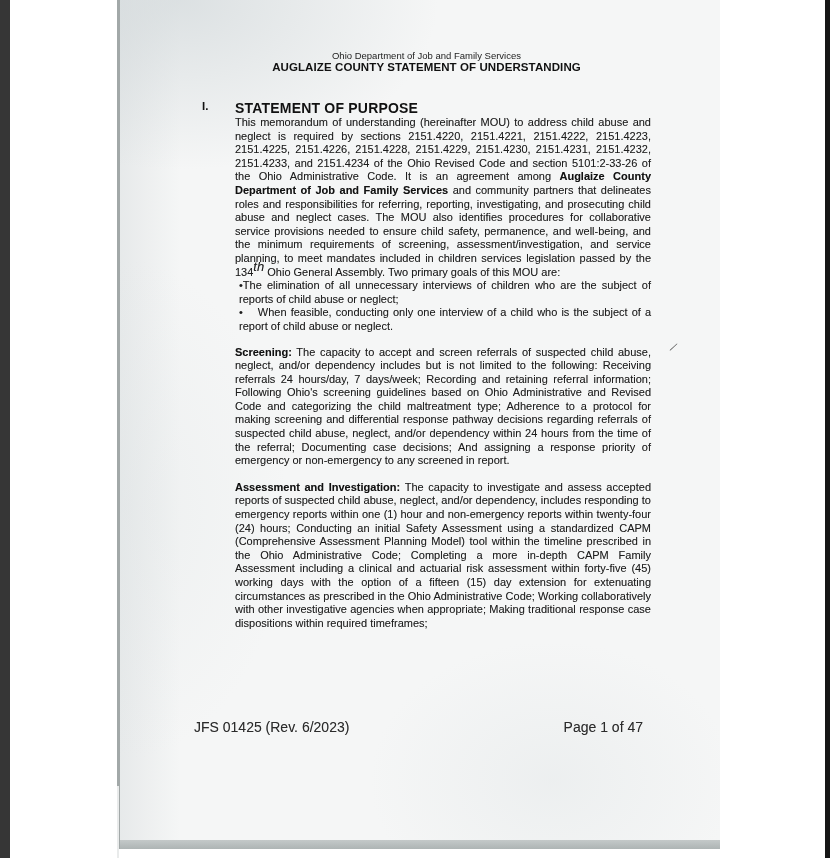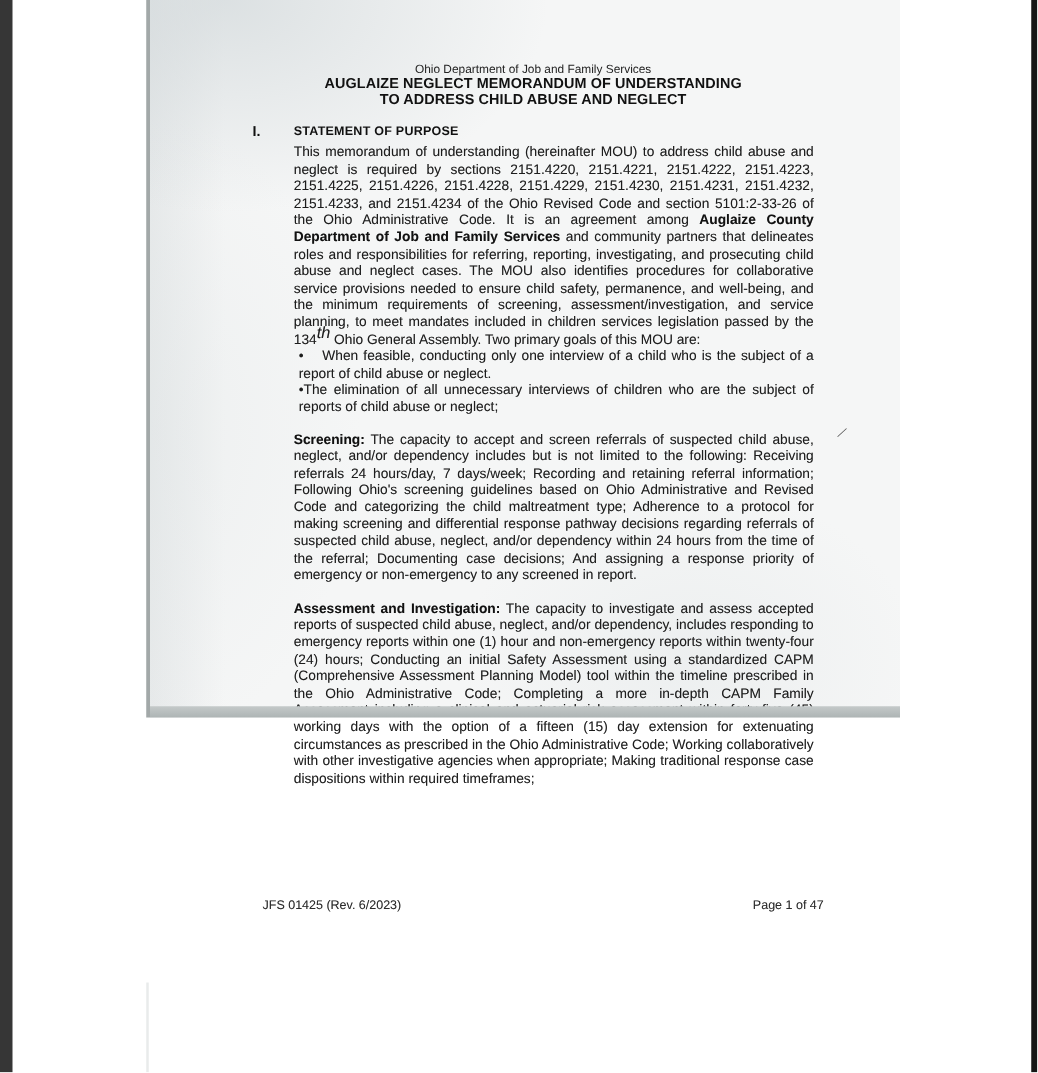--- a/index.html
+++ b/index.html
@@ -3,86 +3,85 @@
 <meta charset="utf-8">
 <style>
   html,body{margin:0;padding:0;background:#ffffff;}
   .stage{
     position:relative;width:830px;height:858px;overflow:hidden;background:#ffffff;
     font-family:"Liberation Sans",sans-serif;color:#1d1d1d;
   }
   .bar-left{position:absolute;left:0;top:0;width:10px;height:858px;background:#363636;}
   .bar-right{position:absolute;right:0;top:0;width:5px;height:858px;background:#161616;}
   .page{
-    position:absolute;left:117px;top:0;width:603px;height:574px;
+    position:absolute;left:117px;top:0;width:603px;height:849px;
     background-color:#f5f6f6;
     background-image:
       radial-gradient(380px 250px at 10% 0%,rgba(199,207,210,0.55),rgba(199,207,210,0) 68%),
       radial-gradient(280px 420px at 0% 60%,rgba(222,227,228,0.35),rgba(222,227,228,0) 60%),
       radial-gradient(260px 200px at 72% 92%,rgba(228,232,233,0.5),rgba(228,232,233,0) 70%),
       linear-gradient(90deg,rgba(204,210,212,0.35),rgba(245,246,246,0) 10%);
     border-left:3px solid #a2a8a8;
     box-sizing:border-box;
   }
   .page-bottom-edge{
     position:absolute;left:0;bottom:0;width:100%;height:9px;
     background:linear-gradient(#c4c9c9,#adb4b4);
   }
   .below-line{position:absolute;left:117px;top:786px;width:2px;height:72px;background:#e9ebeb;}
   .doc-header{position:absolute;left:82px;top:50px;width:449px;text-align:center;}
   .dept{font-size:9.5px;line-height:11px;color:#222;}
   .title{font-size:11.5px;line-height:12.6px;font-weight:bold;letter-spacing:0.1px;color:#111;}
   .sec-num{position:absolute;left:82px;top:100px;font-size:11.5px;font-weight:bold;color:#111;}
-  .sec-head{position:absolute;left:115px;top:100px;font-size:10px;font-weight:bold;letter-spacing:0.2px;color:#111;}
+  .sec-head{position:absolute;left:115px;top:100px;font-size:14px;font-weight:bold;letter-spacing:0.2px;color:#111;}
   .body-col{position:absolute;left:115px;top:116px;width:416px;}
   .body-col p{
     margin:0;font-size:11px;line-height:13.6px;text-align:justify;color:#1d1d1d;
     text-shadow:0 0 0.3px rgba(0,0,0,0.3);
   }
   .body-col p b{color:#111;}
   .bullet{padding-left:4px;box-sizing:border-box;}
   .bm{padding-right:0;}
   .bgap{display:inline-block;width:15px;}
   .mt13{margin-top:13px !important;}
   .mt11{margin-top:12px !important;}
   sup{font-size:13px;vertical-align:super;line-height:0;font-style:italic;}
   .artifact{
     position:absolute;left:553px;top:341px;font-size:11px;color:#4a4a4a;
     transform:rotate(8deg);font-style:italic;
   }
   .footer{
-    position:absolute;left:90px;top:719px;width:449px;
+    position:absolute;left:74px;top:719px;width:449px;
     display:flex;justify-content:space-between;
-    font-size:10px;color:#2b2b2b;text-shadow:0 0 0.3px rgba(0,0,0,0.25);
+    font-size:14px;color:#2b2b2b;text-shadow:0 0 0.3px rgba(0,0,0,0.25);
   }
 </style>
 </head>
 <body>
 
 <div class="stage">
   <div class="bar-left"></div>
   <div class="bar-right"></div>
 
   <div class="page">
 
     <div class="doc-header">
       <div class="dept">Ohio Department of Job and Family Services</div>
-      <div class="title">AUGLAIZE NEGLECT MEMORANDUM OF UNDERSTANDING</div>
-      <div class="title">TO ADDRESS CHILD ABUSE AND NEGLECT</div>
+      <div class="title">AUGLAIZE COUNTY STATEMENT OF UNDERSTANDING</div>
     </div>
 
     <div class="sec-num">I.</div>
     <div class="sec-head">STATEMENT OF PURPOSE</div>
 
     <div class="body-col">
       <p><span>This memorandum of understanding (hereinafter MOU) to address child abuse and neglect is required by sections 2151.4220, 2151.4221, 2151.4222, 2151.4223, 2151.4225, 2151.4226, 2151.4228, 2151.4229, 2151.4230, 2151.4231, 2151.4232, 2151.4233, and 2151.4234 of the Ohio Revised Code and section 5101:2-33-26 of the Ohio Administrative Code.  It is an agreement among </span><b>Auglaize County Department of Job and Family Services</b><span> and community partners that delineates roles and responsibilities for referring, reporting, investigating, and prosecuting child abuse and neglect cases. The MOU also identifies procedures for collaborative service provisions needed to ensure child safety, permanence, and well-being, and the minimum requirements of screening, assessment/investigation, and service planning, to meet mandates included in children services legislation passed by the 134</span><sup>th</sup><span> Ohio General Assembly.  Two primary goals of this MOU are:</span></p>
 
+      <p class="bullet"><span class="bm">•</span><span>The elimination of all unnecessary interviews of children who are the subject of reports of child abuse or neglect;</span></p>
+
       <p class="bullet"><span class="bm">•</span><span class="bgap"></span><span>When feasible, conducting only one interview of a child who is the subject of a report of child abuse or neglect.</span></p>
-
-      <p class="bullet"><span class="bm">•</span><span>The elimination of all unnecessary interviews of children who are the subject of reports of child abuse or neglect;</span></p>
 
 
       <p class="mt11"><b>Screening:</b><span> The capacity to accept and screen referrals of suspected child abuse, neglect, and/or dependency includes but is not limited to the following: Receiving referrals 24 hours/day, 7 days/week; Recording and retaining referral information; Following Ohio's screening guidelines based on Ohio Administrative and Revised Code and categorizing the child maltreatment type; Adherence to a protocol for making screening and differential response pathway decisions regarding referrals of suspected child abuse, neglect, and/or dependency within 24 hours from the time of the referral; Documenting case decisions; And assigning a response priority of emergency or non-emergency to any screened in report.</span></p>
 
       <p class="mt13"><b>Assessment and Investigation:</b><span> The capacity to investigate and assess accepted reports of suspected child abuse, neglect, and/or dependency, includes responding to emergency reports within one (1) hour and non-emergency reports within twenty-four (24) hours; Conducting an initial Safety Assessment using a standardized CAPM (Comprehensive Assessment Planning Model) tool within the timeline prescribed in the Ohio Administrative Code; Completing a more in-depth CAPM Family Assessment including a clinical and actuarial risk assessment within forty-five (45) working days with the option of a fifteen (15) day extension for extenuating circumstances as prescribed in the Ohio Administrative Code; Working collaboratively with other investigative agencies when appropriate; Making traditional response case dispositions within required timeframes;</span></p>
     </div>
 
     <span class="artifact">⁄</span>
 
     <div class="footer">

